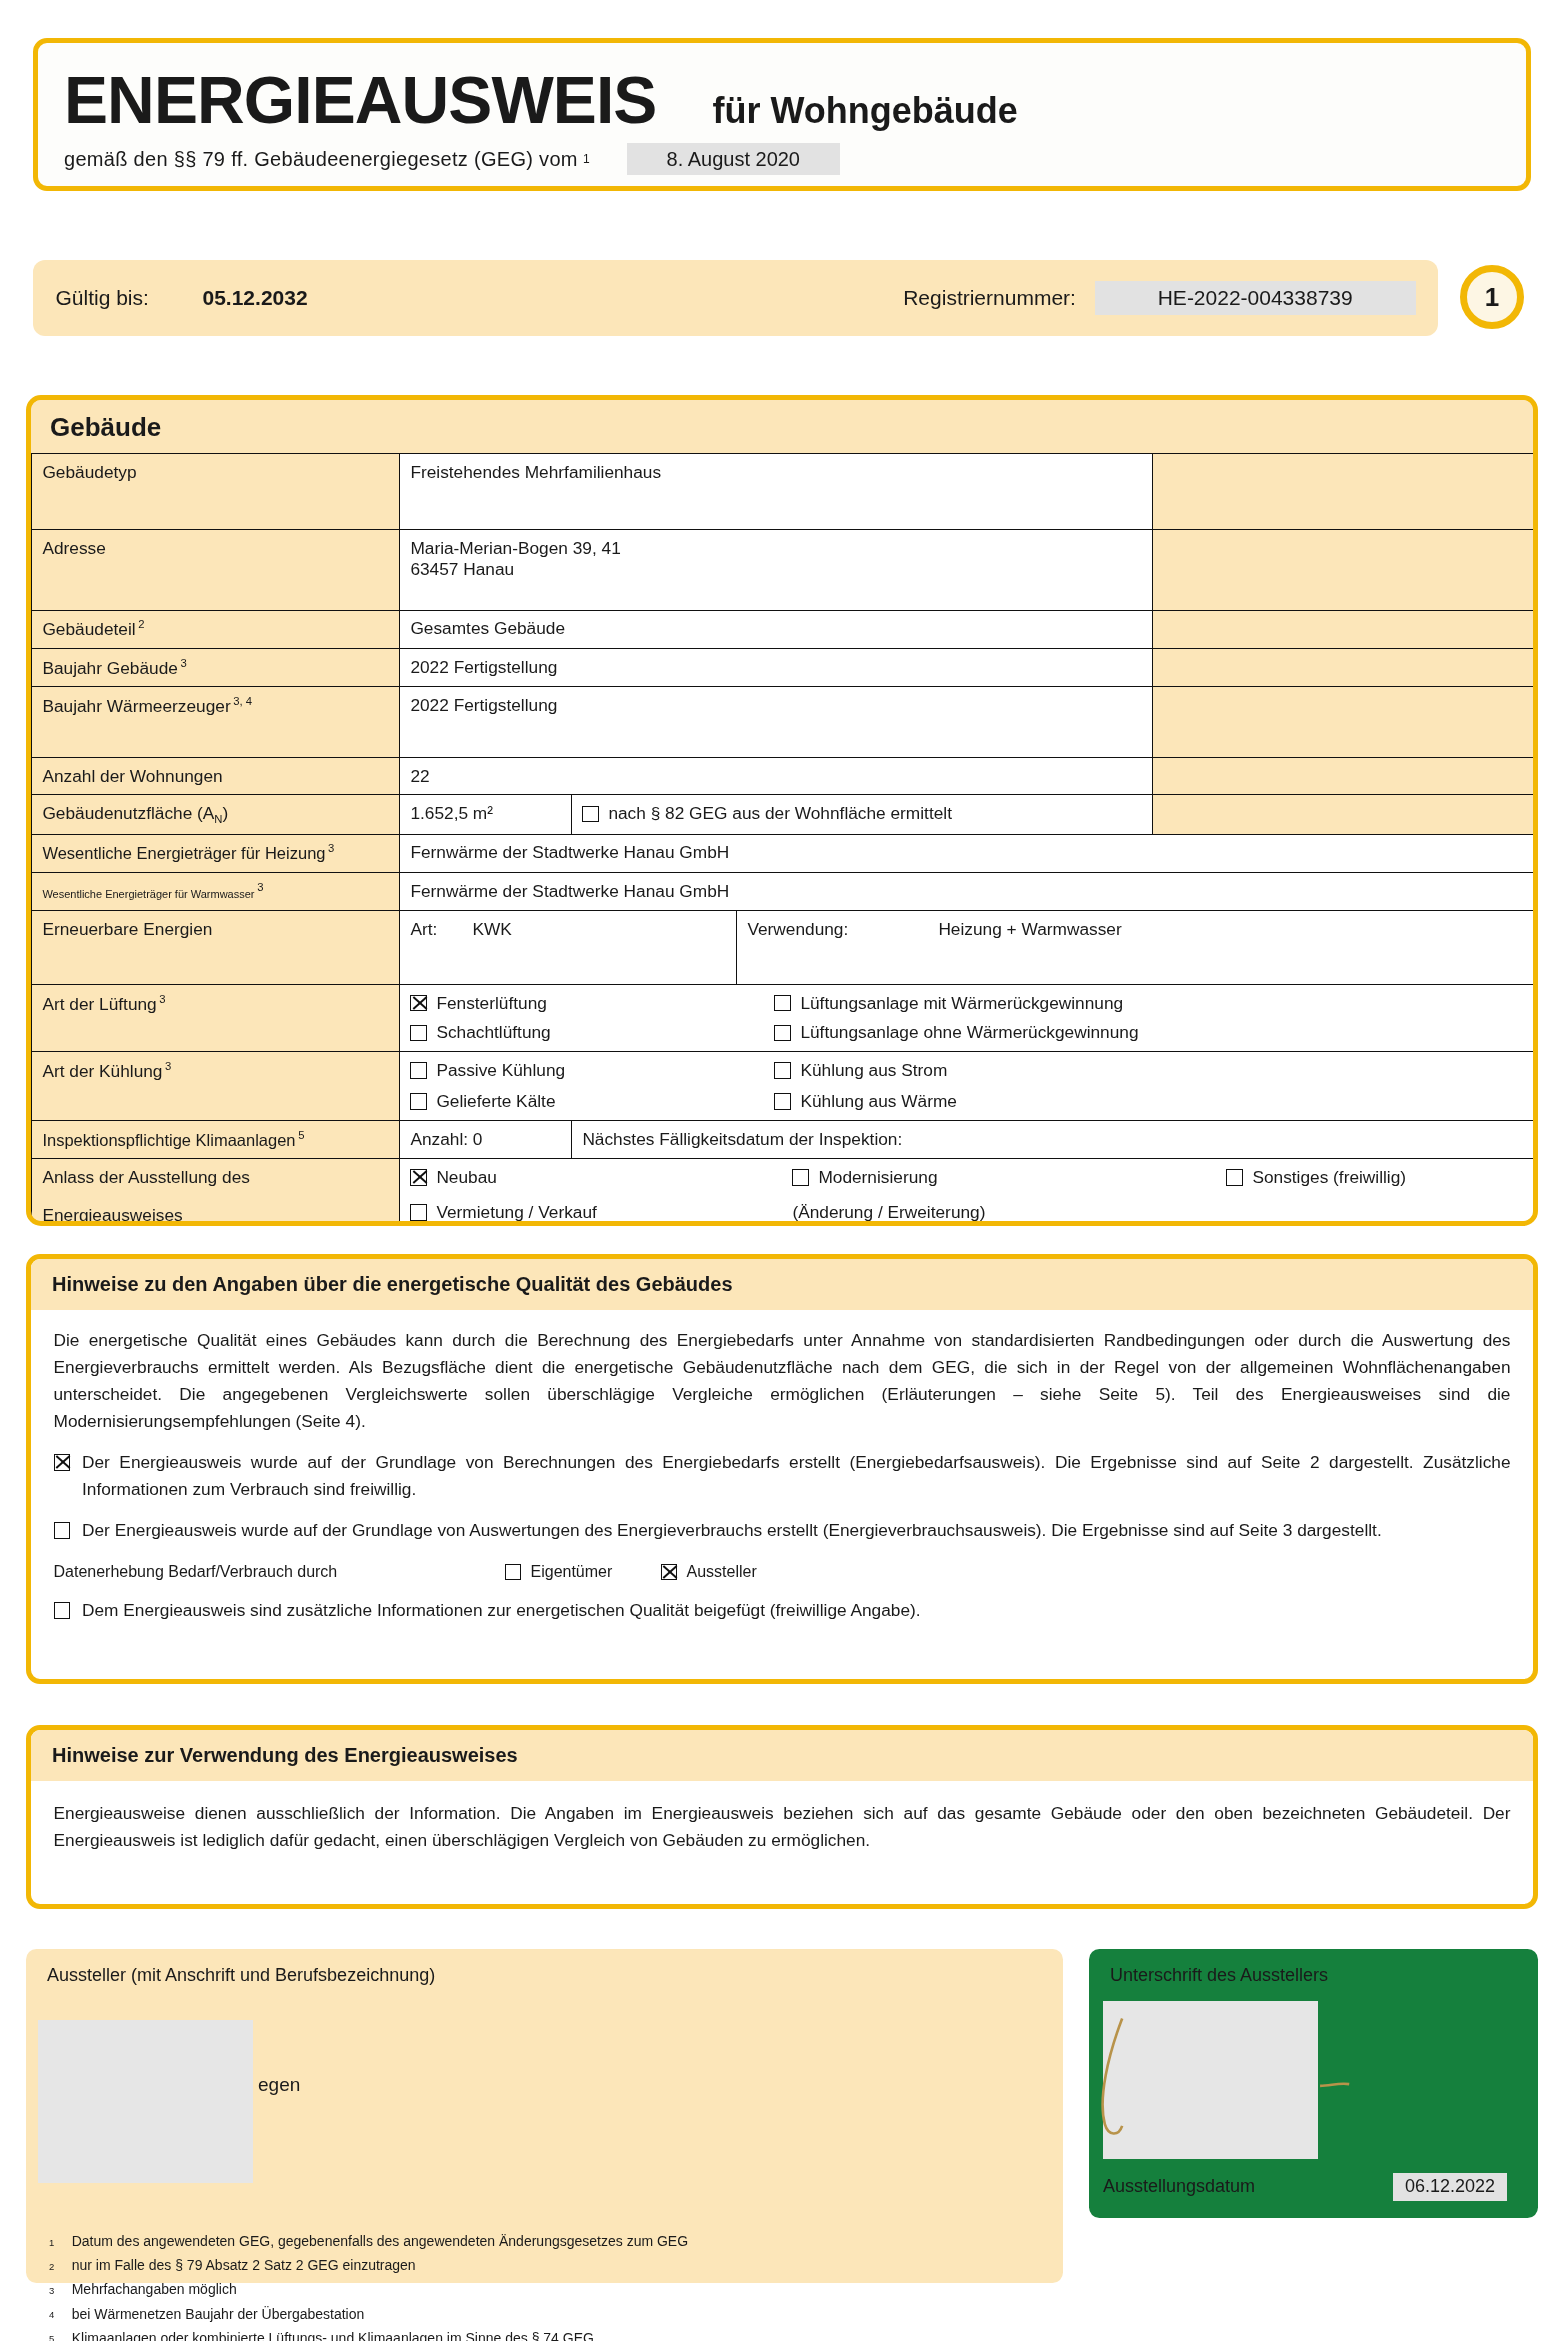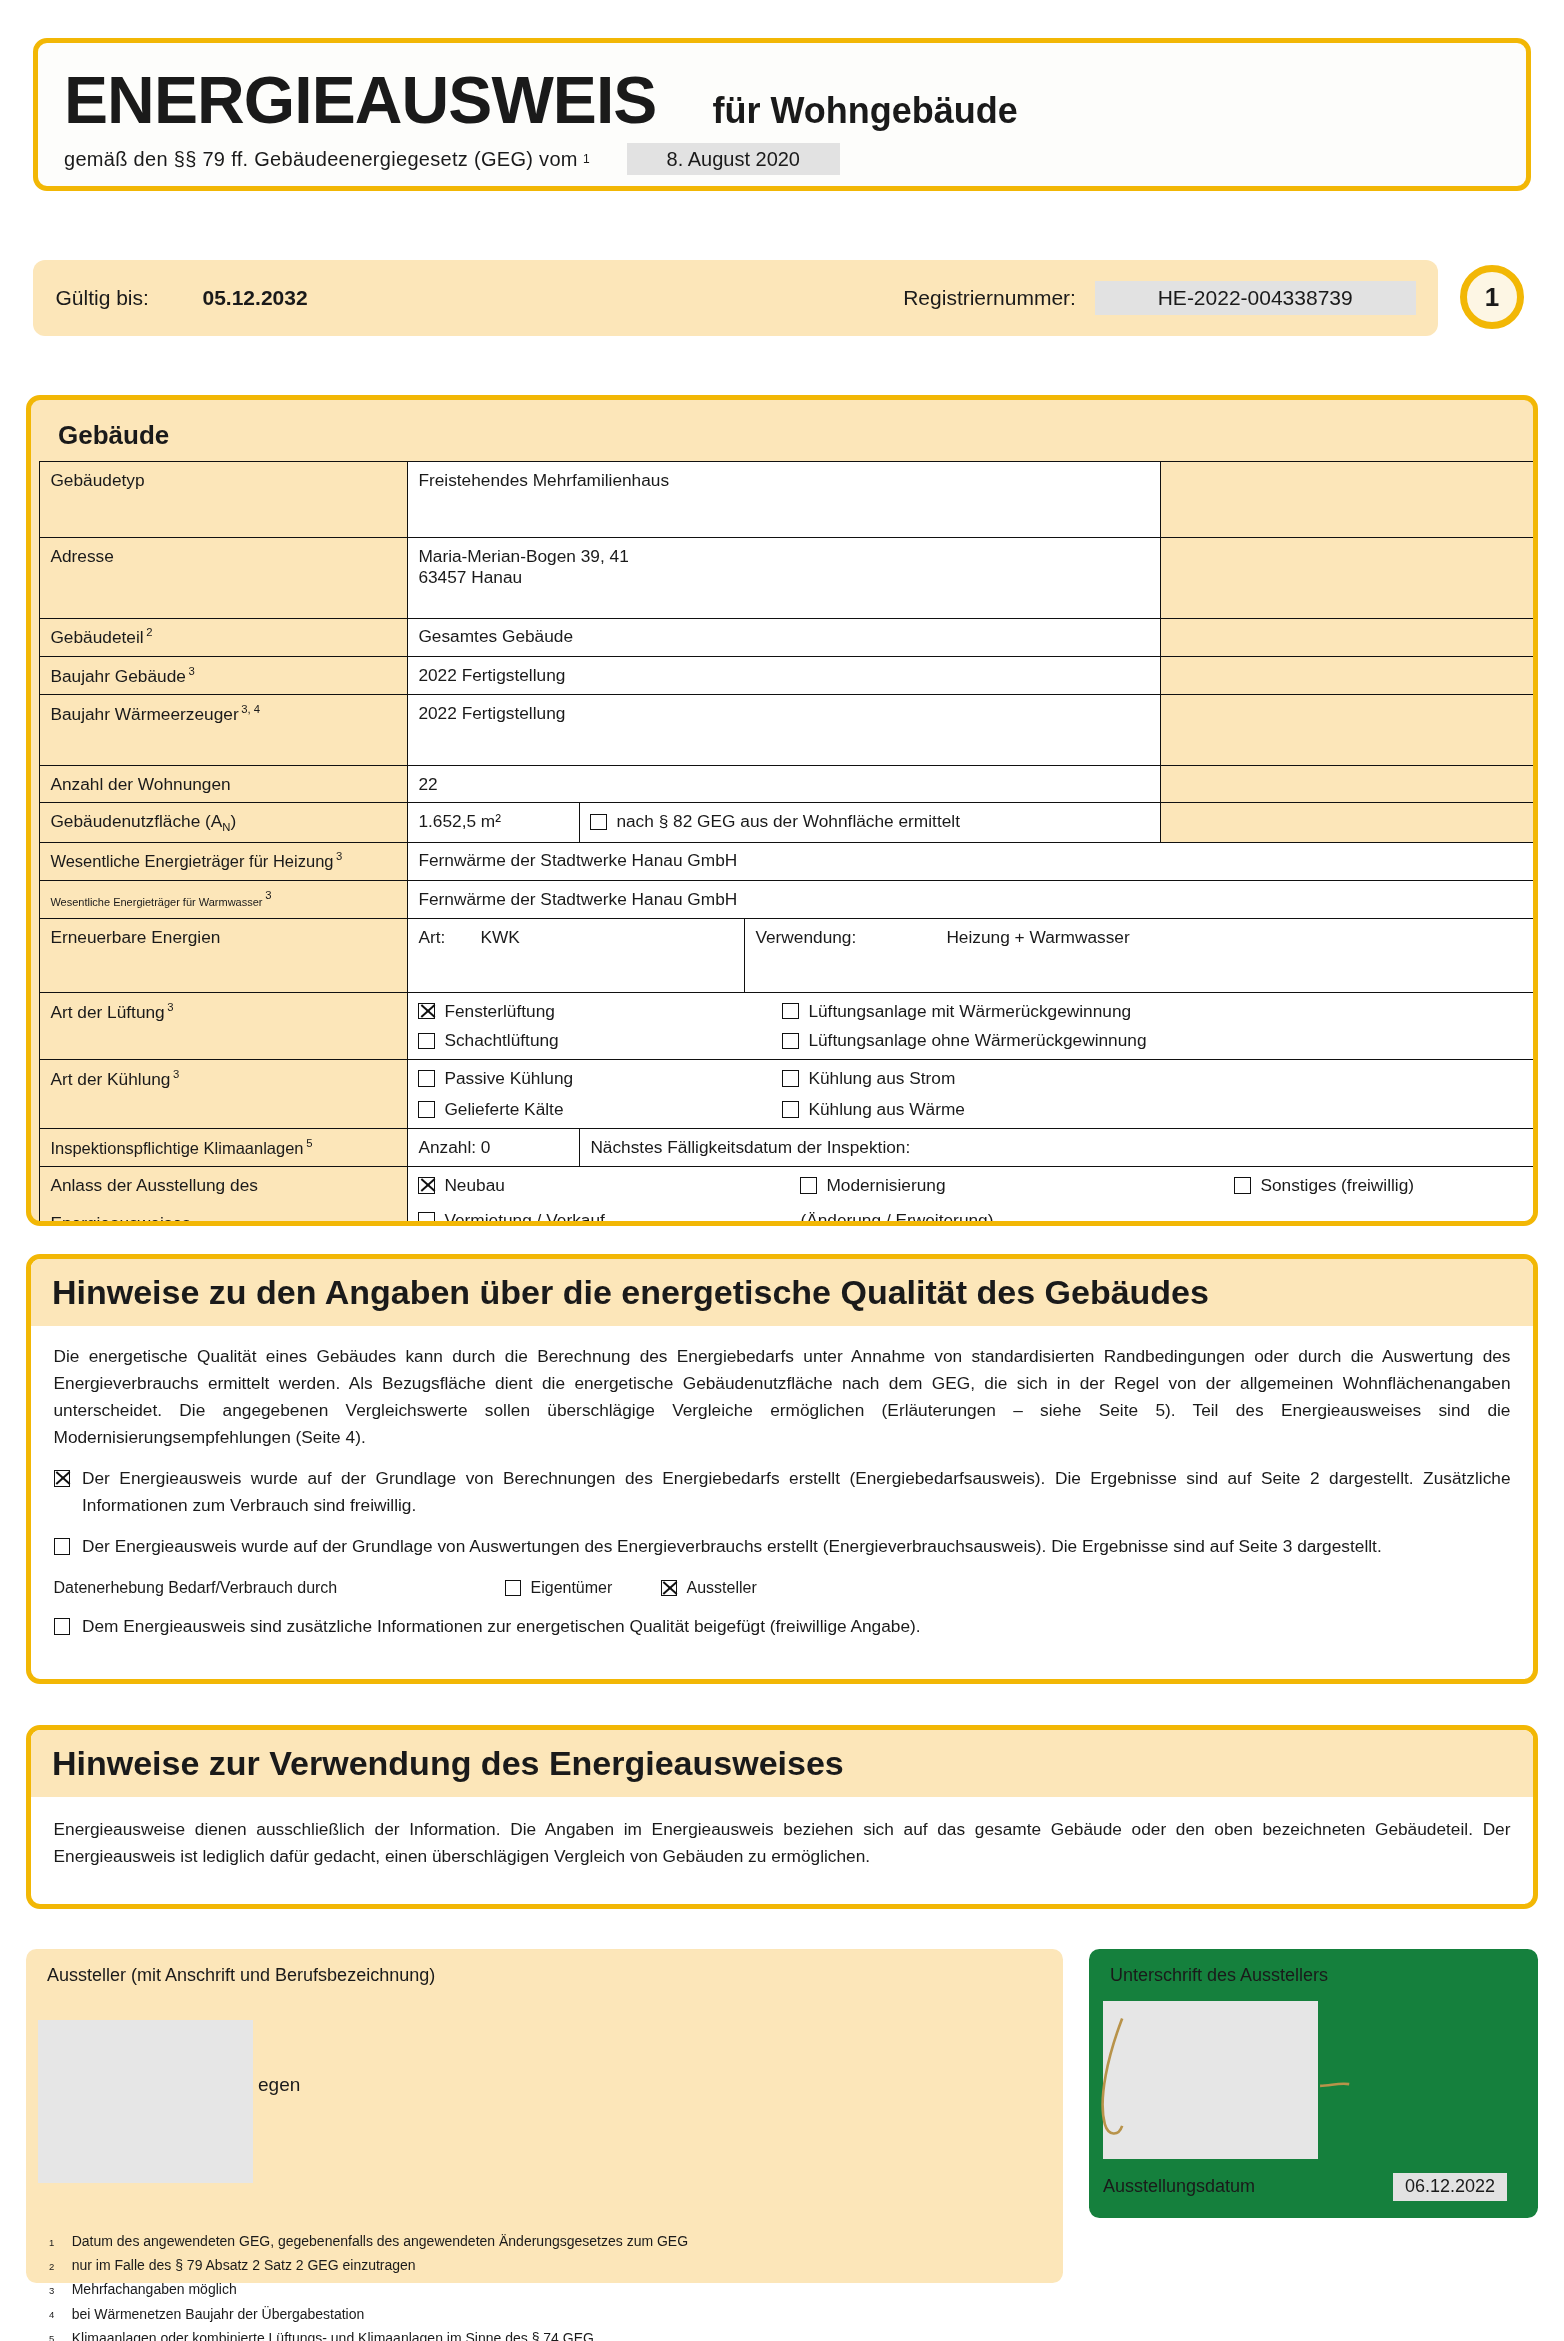--- a/index.html
+++ b/index.html
@@ -123,23 +123,24 @@
     box-sizing: border-box;
   }
 
   
   .geb-panel {
     position: absolute;
     left: 26px;
     top: 395px;
     width: 1512px;
     height: 831px;
-    padding: 8px;
+    padding: 0;
     background: #fce6b9;
     overflow: hidden;
+    border-radius: 15px;
   }
   .sec-head {
     font-size: 26px;
     font-weight: bold;
     padding: 12px 19px 10.4px 19px;
     background: #fce6b9;
   }
   .tbl {
     border-collapse: collapse;
     width: 100%;
@@ -185,21 +186,21 @@
   
   .notes-panel {
     position: absolute;
     left: 26px;
     width: 1512px;
     background: #ffffff;
     overflow: hidden;
   }
   .notes-head {
     background: #fce6b9;
-    font-size: 34px;
+    font-size: 20px;
     font-weight: bold;
     padding: 14px 21px 14px 21px;
   }
   .notes-body {
     padding: 17.3px 22.5px 15.6px 22.5px;
     font-size: 17.3px;
     line-height: 27px;
     text-align: justify;
   }
   .notes-body p { margin: 0 0 14px 0; }

